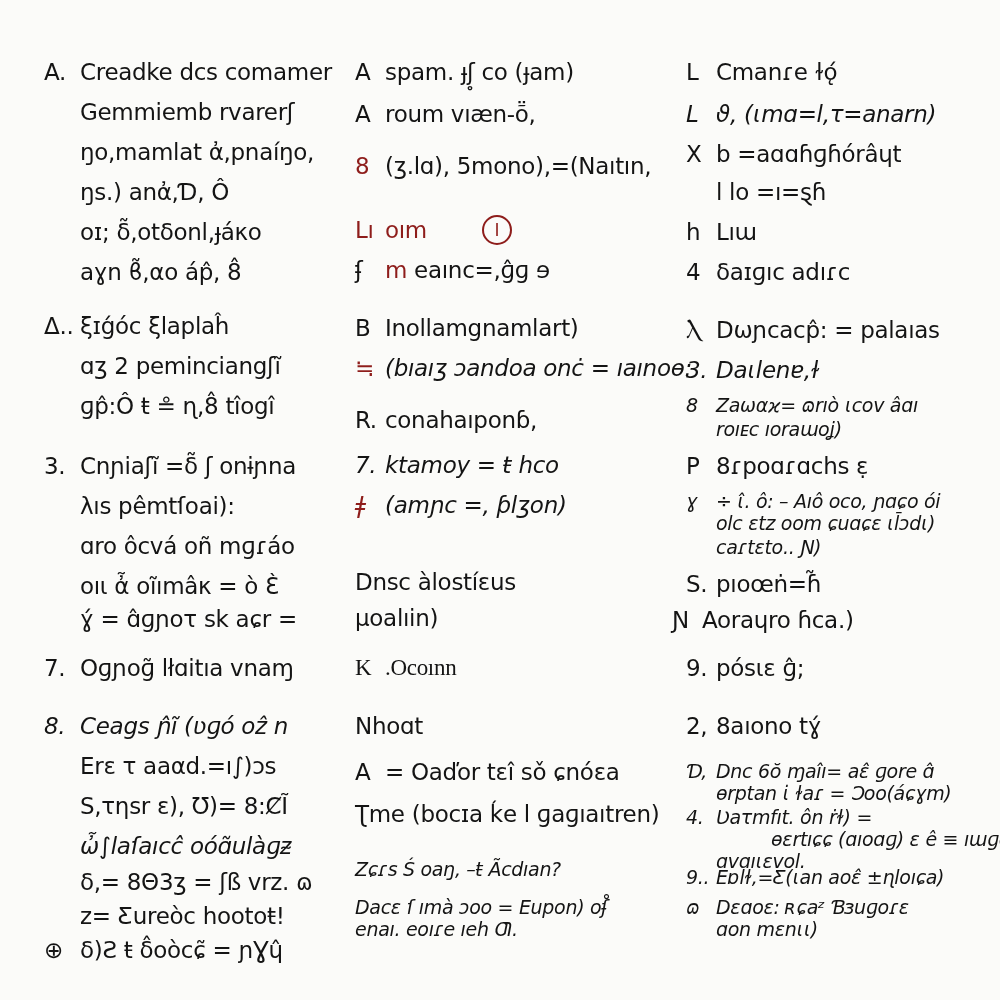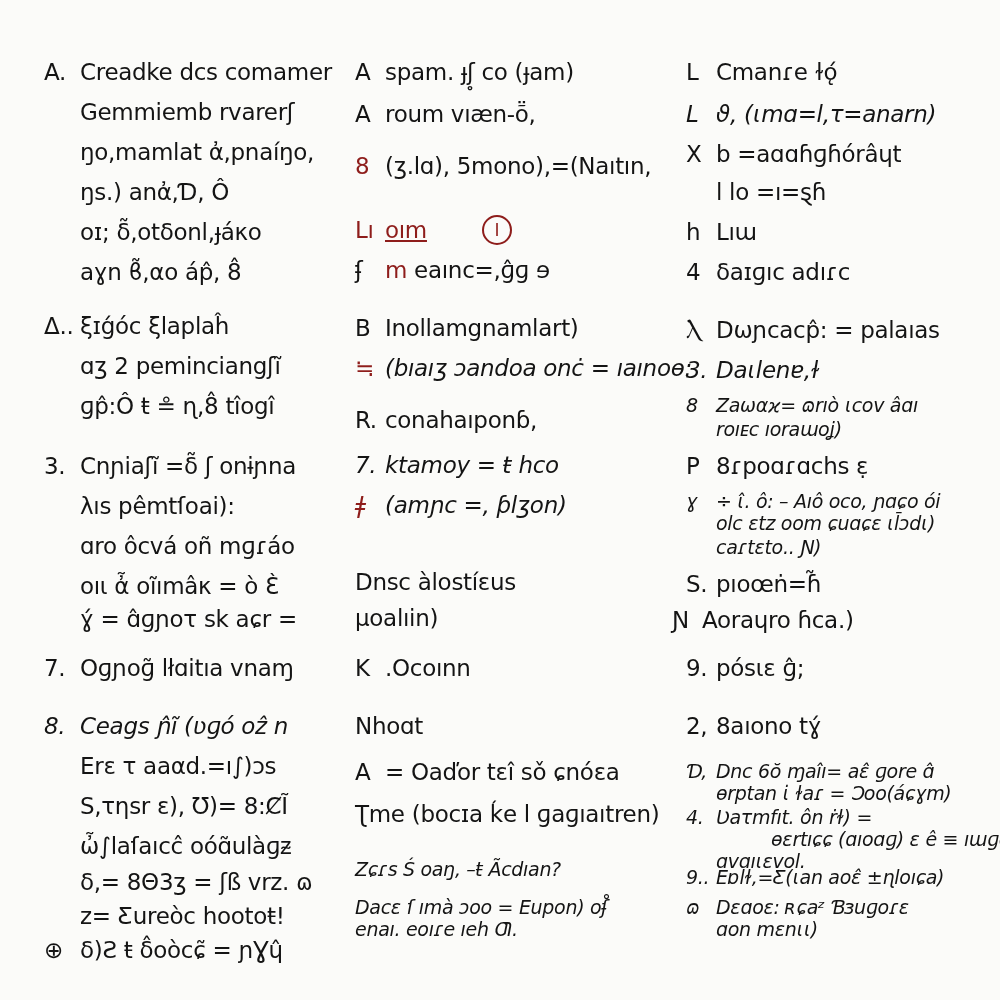--- a/index.html
+++ b/index.html
@@ -42,39 +42,39 @@
       <div class="line" style="left: 80px; top: 392px;"><span>ɡp̂:Ô ŧ ≗ ɳ,8̂ tîogî</span></div>
       <div class="line" style="left: 44px; top: 452px;"><span class="num" style="width: 36px;">3.</span><span>Cnɲiaʃĩ =δ̃ ʃ onɨɲna</span></div>
       <div class="line" style="left: 80px; top: 492px;"><span>λıs pêmtſoai):</span></div>
       <div class="line" style="left: 80px; top: 532px;"><span>ɑro ôcvá oñ mɡɾáo</span></div>
       <div class="line" style="left: 80px; top: 572px;"><span>oıι ἆ oĩımâκ = ὸ Ɛ̀</span></div>
       <div class="line" style="left: 80px; top: 605px;"><span>ɣ́ = ɑ̂ɡɲoτ sk aɕr =</span></div>
       <div class="line" style="left: 44px; top: 654px;"><span class="num" style="width: 36px;">7.</span><span>Oɡɲoɡ̃ lłɑitıa vnaɱ</span></div>
       <div class="line" style="left: 44px; top: 712px; font-style: italic;"><span class="num" style="width: 36px;">8.</span><span>Ceags ɲ̂ĩ (ʋɡó oẑ n</span></div>
       <div class="line" style="left: 80px; top: 752px;"><span>Erε τ aaαd.=ı∫)ɔs</span></div>
       <div class="line" style="left: 80px; top: 792px;"><span>S,τηsr ε), Ʊ)= 8:ȻĨ</span></div>
-      <div class="line" style="left: 80px; top: 832px;"><span>ὦ∫laſaıcĉ  oóɑ̃ulàɡᵶ</span></div>
+      <div class="line" style="left: 80px; top: 832px; font-style: italic;"><span>ὦ∫laſaıcĉ  oóɑ̃ulàɡᵶ</span></div>
       <div class="line" style="left: 80px; top: 868px;"><span>δ,= 8Θ3ʒ = ʃß vrz. ɷ</span></div>
       <div class="line" style="left: 80px; top: 902px;"><span>z= Ƹureòc hootoŧ!</span></div>
       <div class="line" style="left: 44px; top: 936px;"><span class="num" style="width: 36px;">⊕</span><span>δ)Ƨ ŧ δ̂oὸcɕ̃ = ɲƔɥ̂</span></div>
     </div>
     <div class="col">
       <div class="line" style="left: 355px; top: 58px;"><span class="num" style="width: 30px;">A</span><span>spam. ɟʃ̥ co (ɟam)</span></div>
       <div class="line" style="left: 355px; top: 100px;"><span class="num" style="width: 30px;">A</span><span>roum vıæn-ṏ,</span></div>
       <div class="line" style="left: 355px; top: 152px;"><span class="num red" style="width: 30px;">8</span><span>(ʒ.lɑ), 5mono),=(Naıtın,</span></div>
-      <div class="line red" style="left: 355px; top: 216px; text-decoration: underline;"><span class="num" style="width: 30px;">Lı</span><span>oım</span></div>
+      <div class="line red" style="left: 355px; top: 216px;"><span class="num" style="width: 30px;">Lı</span><span>oım</span></div>
       <div class="line" style="left: 355px; top: 256px;"><span class="num" style="width: 30px;">ʄ</span><span><span class="red">m</span> eaınc=,ɡ̂ɡ ɘ</span></div>
       <div class="line" style="left: 355px; top: 314px;"><span class="num" style="width: 30px;">B</span><span>Inollamgnamlart)</span></div>
       <div class="line it" style="left: 355px; top: 354px;"><span class="num red" style="width: 30px;">≒</span><span>(bıaıʒ ɔandoa onċ = ıaınoɵ:</span></div>
       <div class="line" style="left: 355px; top: 406px;"><span class="num" style="width: 30px;">R.</span><span>conahaıponɓ,</span></div>
       <div class="line it" style="left: 355px; top: 451px;"><span class="num" style="width: 30px;">7.</span><span>ktamoy = ŧ hco</span></div>
       <div class="line it" style="left: 355px; top: 491px;"><span class="num red" style="width: 30px;">ǂ</span><span>(amɲc =, ƥlʒon)</span></div>
       <div class="line" style="left: 355px; top: 568px;"><span>Dnsc àlostíɛus</span></div>
       <div class="line" style="left: 355px; top: 604px;"><span>μoalıin)</span></div>
-      <div class="line" style="left: 355px; top: 654px;"><span class="num" style="width: 30px;">K</span><span>.Ocoınn</span></div>
+      <div class="line" style="left: 355px; top: 654px; font-family: Liberation Serif, serif;"><span class="num" style="width: 30px;">K</span><span>.Ocoınn</span></div>
       <div class="line" style="left: 355px; top: 712px;"><span>Nhoɑt</span></div>
       <div class="line" style="left: 355px; top: 758px;"><span class="num" style="width: 30px;">A</span><span>= Oaďor tɛî sǒ ɕnóɛa</span></div>
       <div class="line" style="left: 355px; top: 800px;"><span>Ʈme (bocɪa ḱe l ɡaɡıaıtren)</span></div>
       <div class="line sm it" style="left: 355px; top: 858px;"><span>Zɕɾs Ś oaŋ, –ŧ Ãcdıan?</span></div>
       <div class="line sm it" style="left: 355px; top: 896px;"><span>Dacɛ ſ ımà ɔoo = Eupon) oʄ̊</span></div>
       <div class="line sm it" style="left: 355px; top: 918px;"><span>enaı. eoıɾe ıeh Ƣ.</span></div>
       <div class="circle" style="left: 482px; top: 215px;">I</div>
     </div>
     <div class="col">
       <div class="line" style="left: 686px; top: 58px;"><span class="num" style="width: 30px;">L</span><span>Cmanɾe ɫǫ́</span></div>

